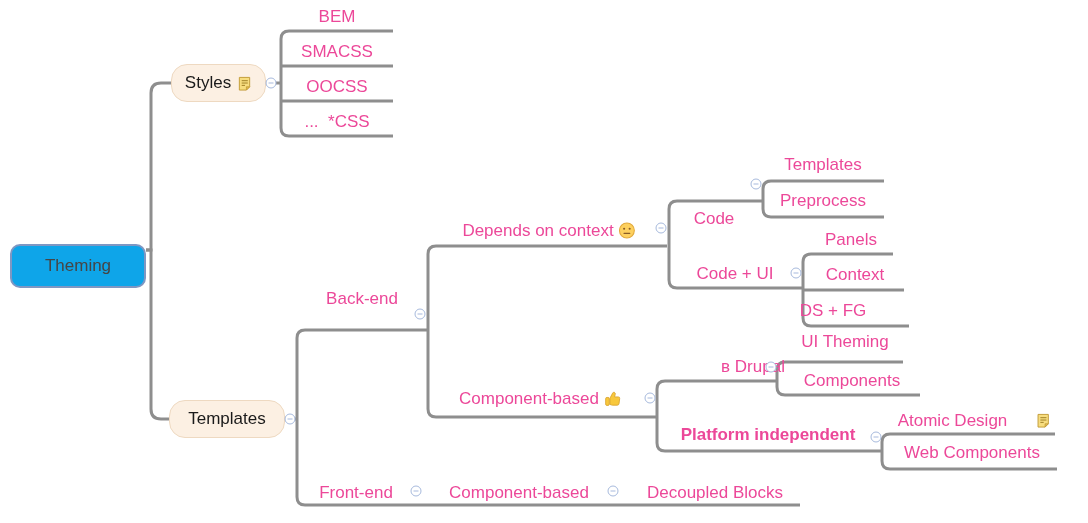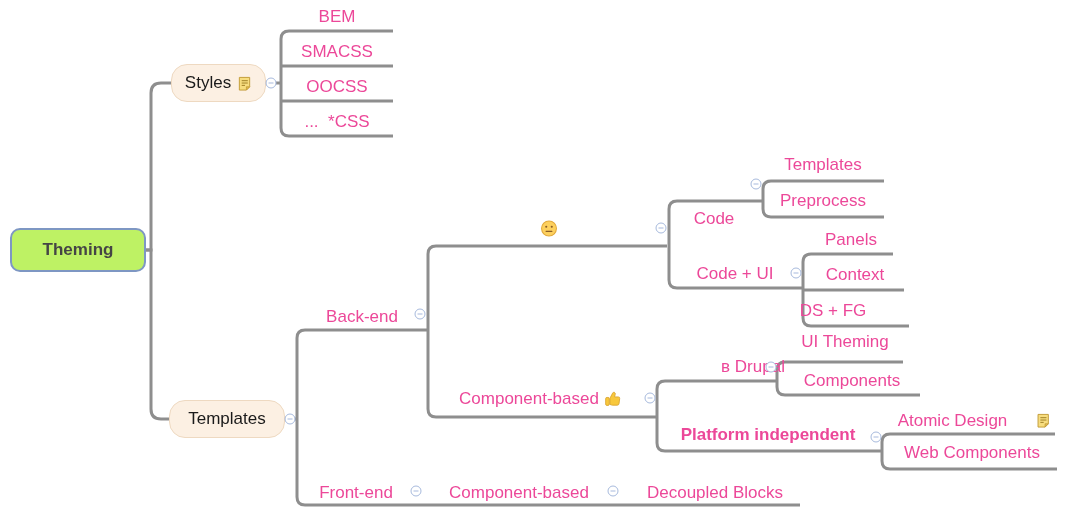--- a/index.html
+++ b/index.html
@@ -2,22 +2,22 @@
 <html><head>
 <meta charset="utf-8">
 <style>
   html,body{margin:0;padding:0;background:#ffffff;}
   #canvas{position:relative;width:1088px;height:523px;background:#ffffff;overflow:hidden;
           font-family:"Liberation Sans",sans-serif;}
   svg.edges{position:absolute;left:0;top:0;}
   .edge{fill:none;stroke:#8e8e8e;stroke-width:3;}
   .topic{position:absolute;display:flex;align-items:center;justify-content:center;gap:6px;
          font-size:17px;color:#1a1a1a;box-sizing:border-box;}
-  .topic.root{background:#bef264;border:2px solid #7e97c3;border-radius:10px;
-              font-weight:bold;color:#454545;}
+  .topic.root{background:#0ea5e9;border:2px solid #7e97c3;border-radius:10px;
+              font-weight:normal;color:#454545;margin-top:16px;}
   .topic.peach{background:#fcf0e3;border:1.5px solid #eed9c1;border-radius:16px;}
   .label{position:absolute;transform:translateX(-50%);display:flex;align-items:center;gap:5px;
          font-size:17px;line-height:21px;color:#ec4899;white-space:pre;}
   .cc{position:absolute;width:11px;height:11px;border-radius:50%;background:#ffffff;
       border:1px solid #a7badd;transform:translate(-50%,-50%);display:flex;
       align-items:center;justify-content:center;box-sizing:border-box;}
   .cc::after{content:"";display:block;width:5px;height:1.5px;background:#a7badd;}
   .ic{display:inline-flex;align-items:center;}
 </style>
 </head>
@@ -65,24 +65,25 @@
 
   <div class="label" style="left:337px;top:6px;">
     <span>BEM</span></div>
   <div class="label" style="left:337px;top:41px;">
     <span>SMACSS</span></div>
   <div class="label" style="left:337px;top:76px;">
     <span>OOCSS</span></div>
   <div class="label" style="left:337px;top:111px;">
     <span>...  *CSS</span></div>
 
-  <div class="label" style="left:362px;top:306px;">
+  <div class="label" style="left:362px;top:288px;">
     <span>Back-end</span></div>
 
   <div class="label" style="left:549px;top:220px;">
+    <span>Depends on context</span>
     <span class="ic">
       <svg width="17" height="17" viewBox="0 0 16 16">
           <circle cx="8" cy="8" r="7" fill="#fdd05e" stroke="#e2a93a" stroke-width="1"></circle>
           <circle cx="5.4" cy="6.3" r="1" fill="#8a5d26"></circle>
           <circle cx="10.6" cy="6.3" r="1" fill="#8a5d26"></circle>
           <rect x="4.7" y="10" width="6.6" height="1.3" rx="0.6" fill="#8a5d26"></rect>
         </svg>
     </span>
   </div>
 

